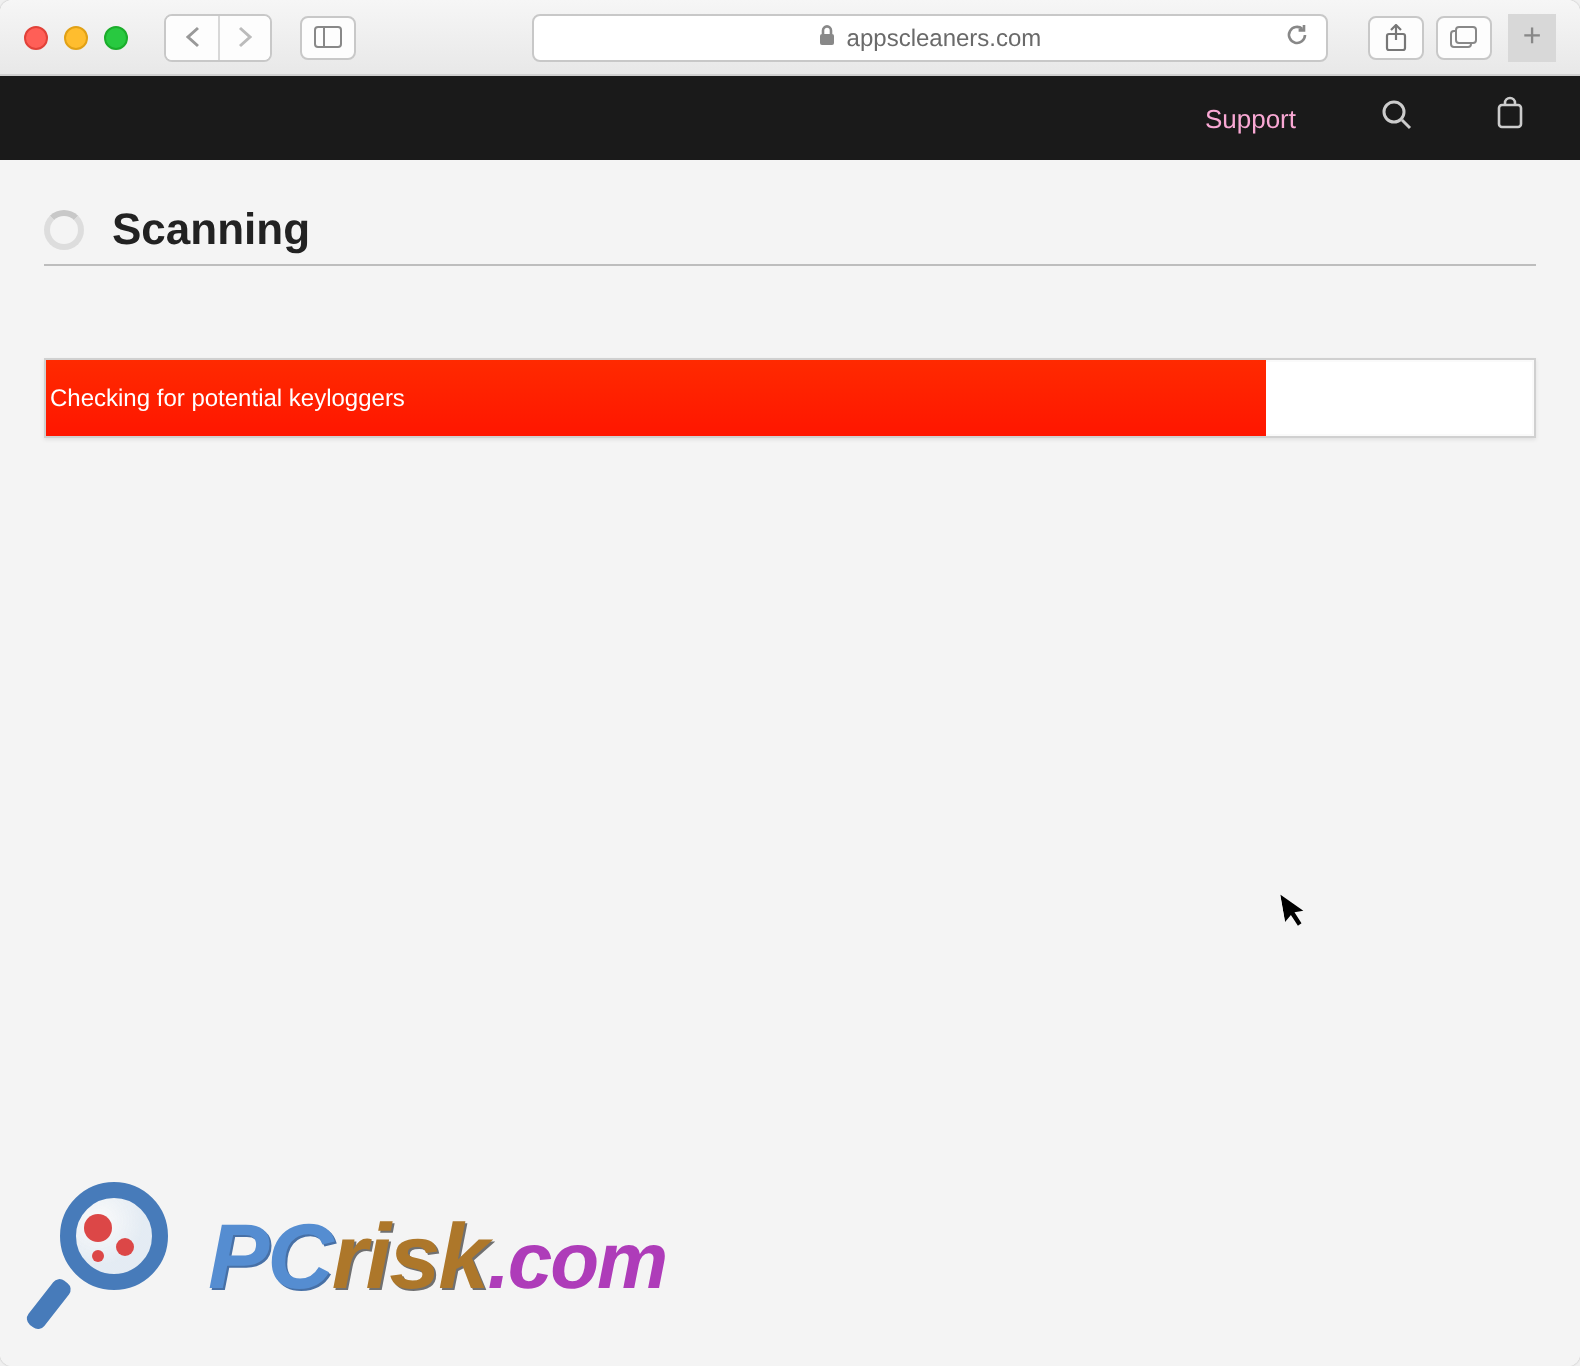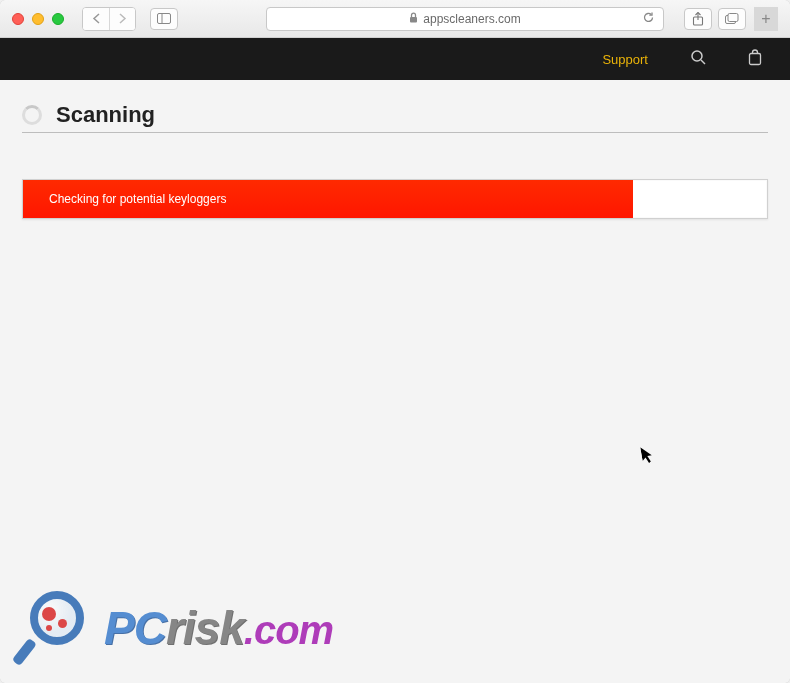--- a/index.html
+++ b/index.html
@@ -116,21 +116,21 @@
     .site-header {
       height: 42px;
       background: #1a1a1a;
       display: flex;
       align-items: center;
       justify-content: flex-end;
       padding: 0 28px;
       gap: 42px;
     }
     .support-link {
-      color: #eab308;
+      color: #f9a8d4;
       font-size: 13px;
     }
     .search-icon-top, .bag-icon {
       color: #d0d0d0;
     }
     .main-area {
       padding: 22px 22px;
     }
     .title-row {
       display: flex;
@@ -158,21 +158,21 @@
       position: relative;
       box-shadow: 0 1px 2px rgba(0,0,0,0.08), inset 0 0 0 1px rgba(0,0,0,0.02);
     }
     .progress-fill {
       position: absolute;
       left: 0; top: 0; bottom: 0;
       width: 82%;
       background: linear-gradient(to bottom, #ff2a00, #ff1600);
       display: flex;
       align-items: center;
-      padding-left: 26px;
+      padding-left: 2px;
     }
     .progress-text {
       color: #fff;
       font-size: 12px;
     }
     .watermark {
       position: absolute;
       bottom: 18px;
       left: 24px;
       display: flex;
@@ -215,21 +215,21 @@
     .wm-text {
       font-family: Arial, sans-serif;
       font-size: 46px;
       font-weight: bold;
       font-style: italic;
       letter-spacing: -1px;
       display: flex;
       align-items: baseline;
     }
     .wm-pc { color: #3a7ccc; text-shadow: 1px 1px 0 #2a5a99; }
-    .wm-risk { color: #737373; text-shadow: 1px 1px 0 #5a5a5a; }
+    .wm-risk { color: #a16207; text-shadow: 1px 1px 0 #5a5a5a; }
     .wm-com { color: #a21caf; font-size: 40px; font-style: italic; font-weight: bold; }
     .cursor {
       position: absolute;
       left: 642px;
       top: 408px;
       font-size: 16px;
       color: #000;
       pointer-events: none;
       transform: rotate(-10deg);
     }

